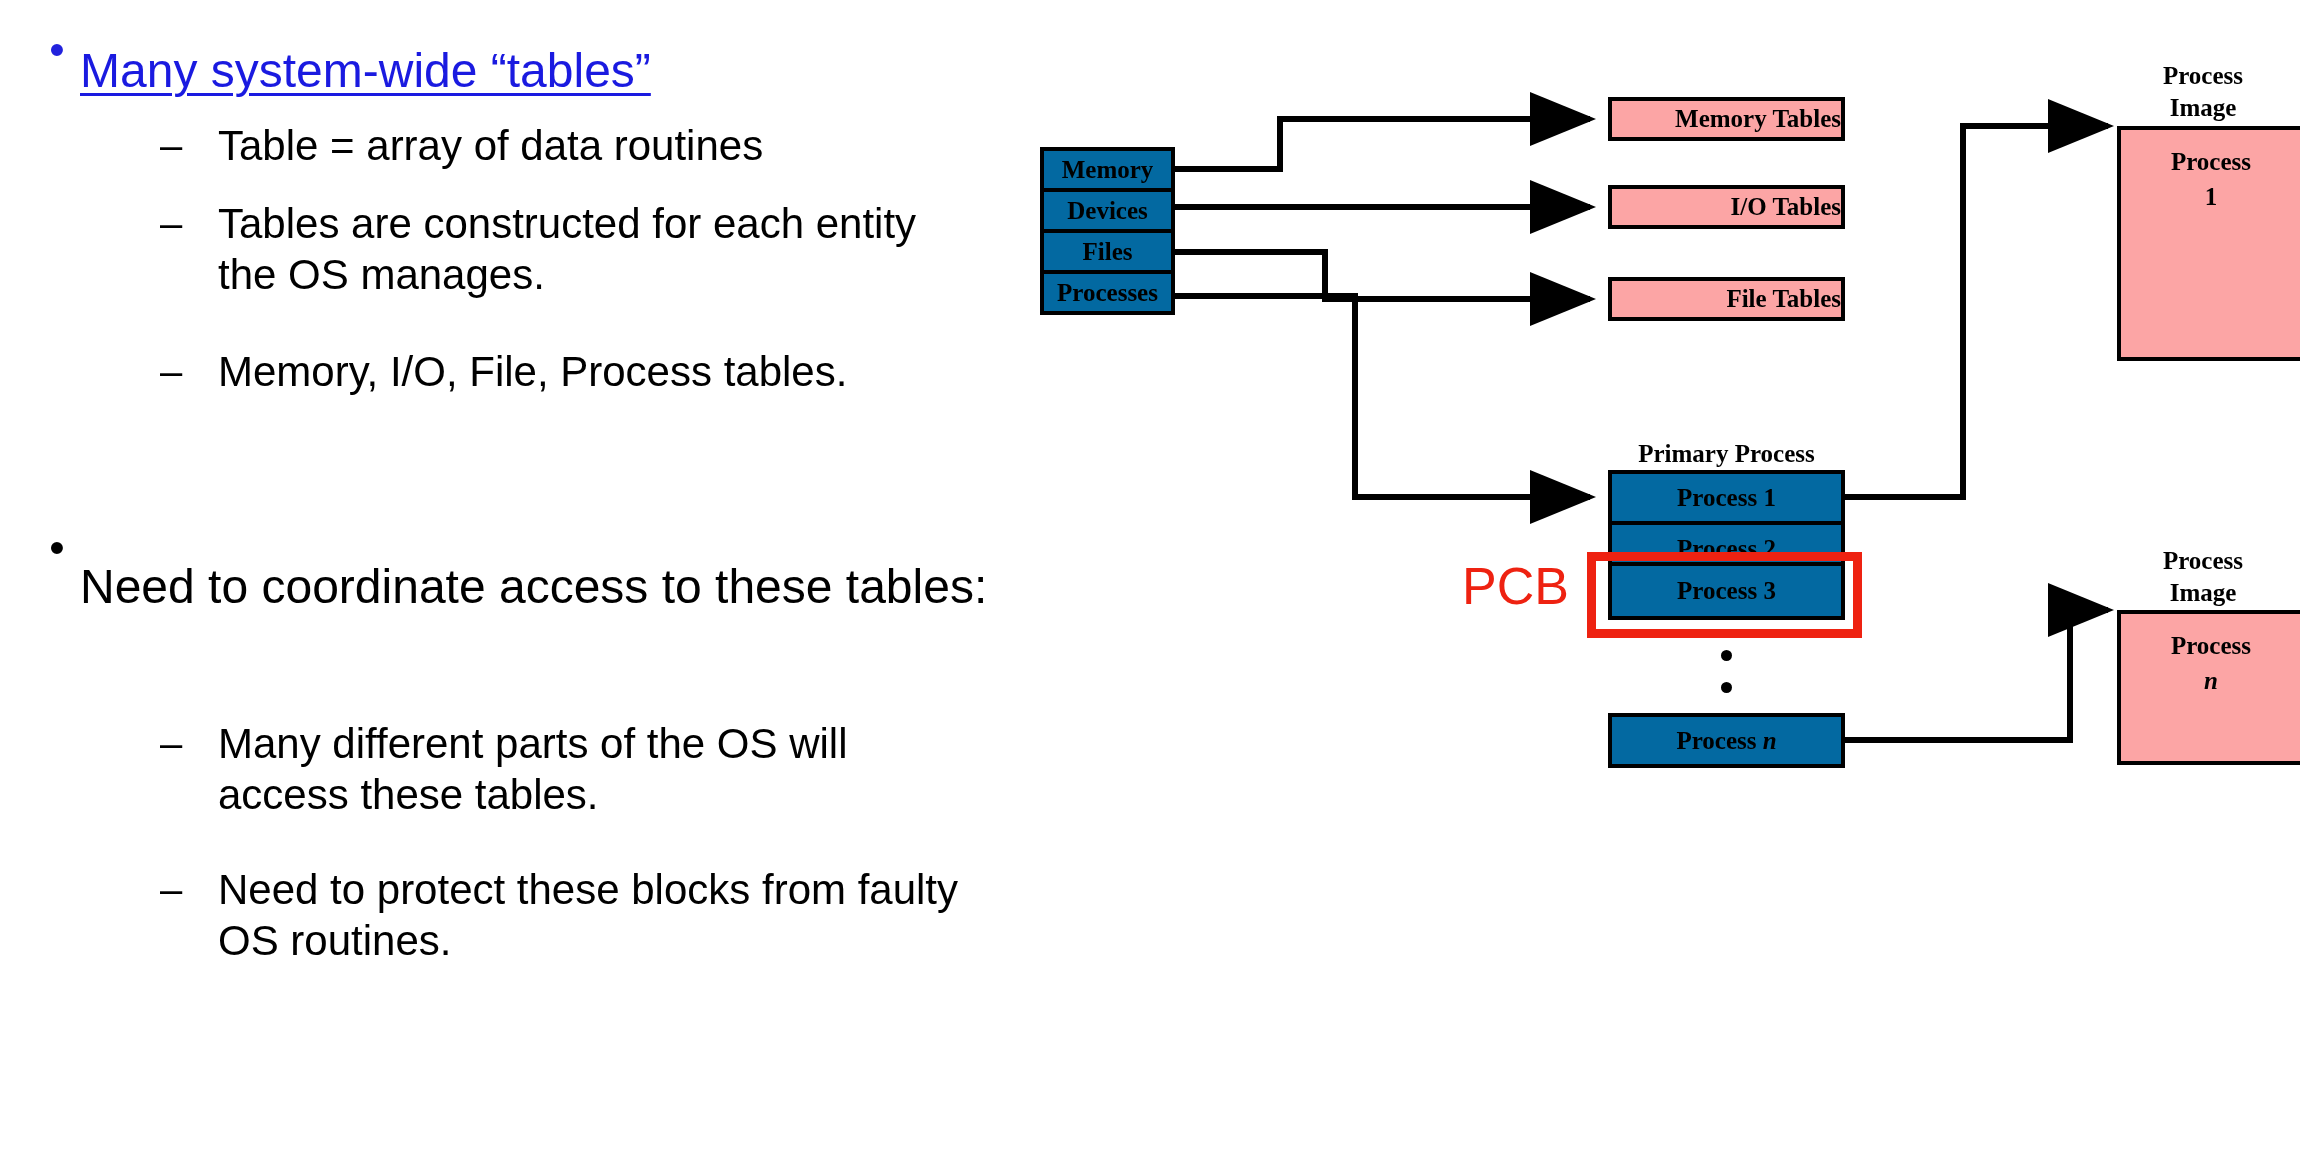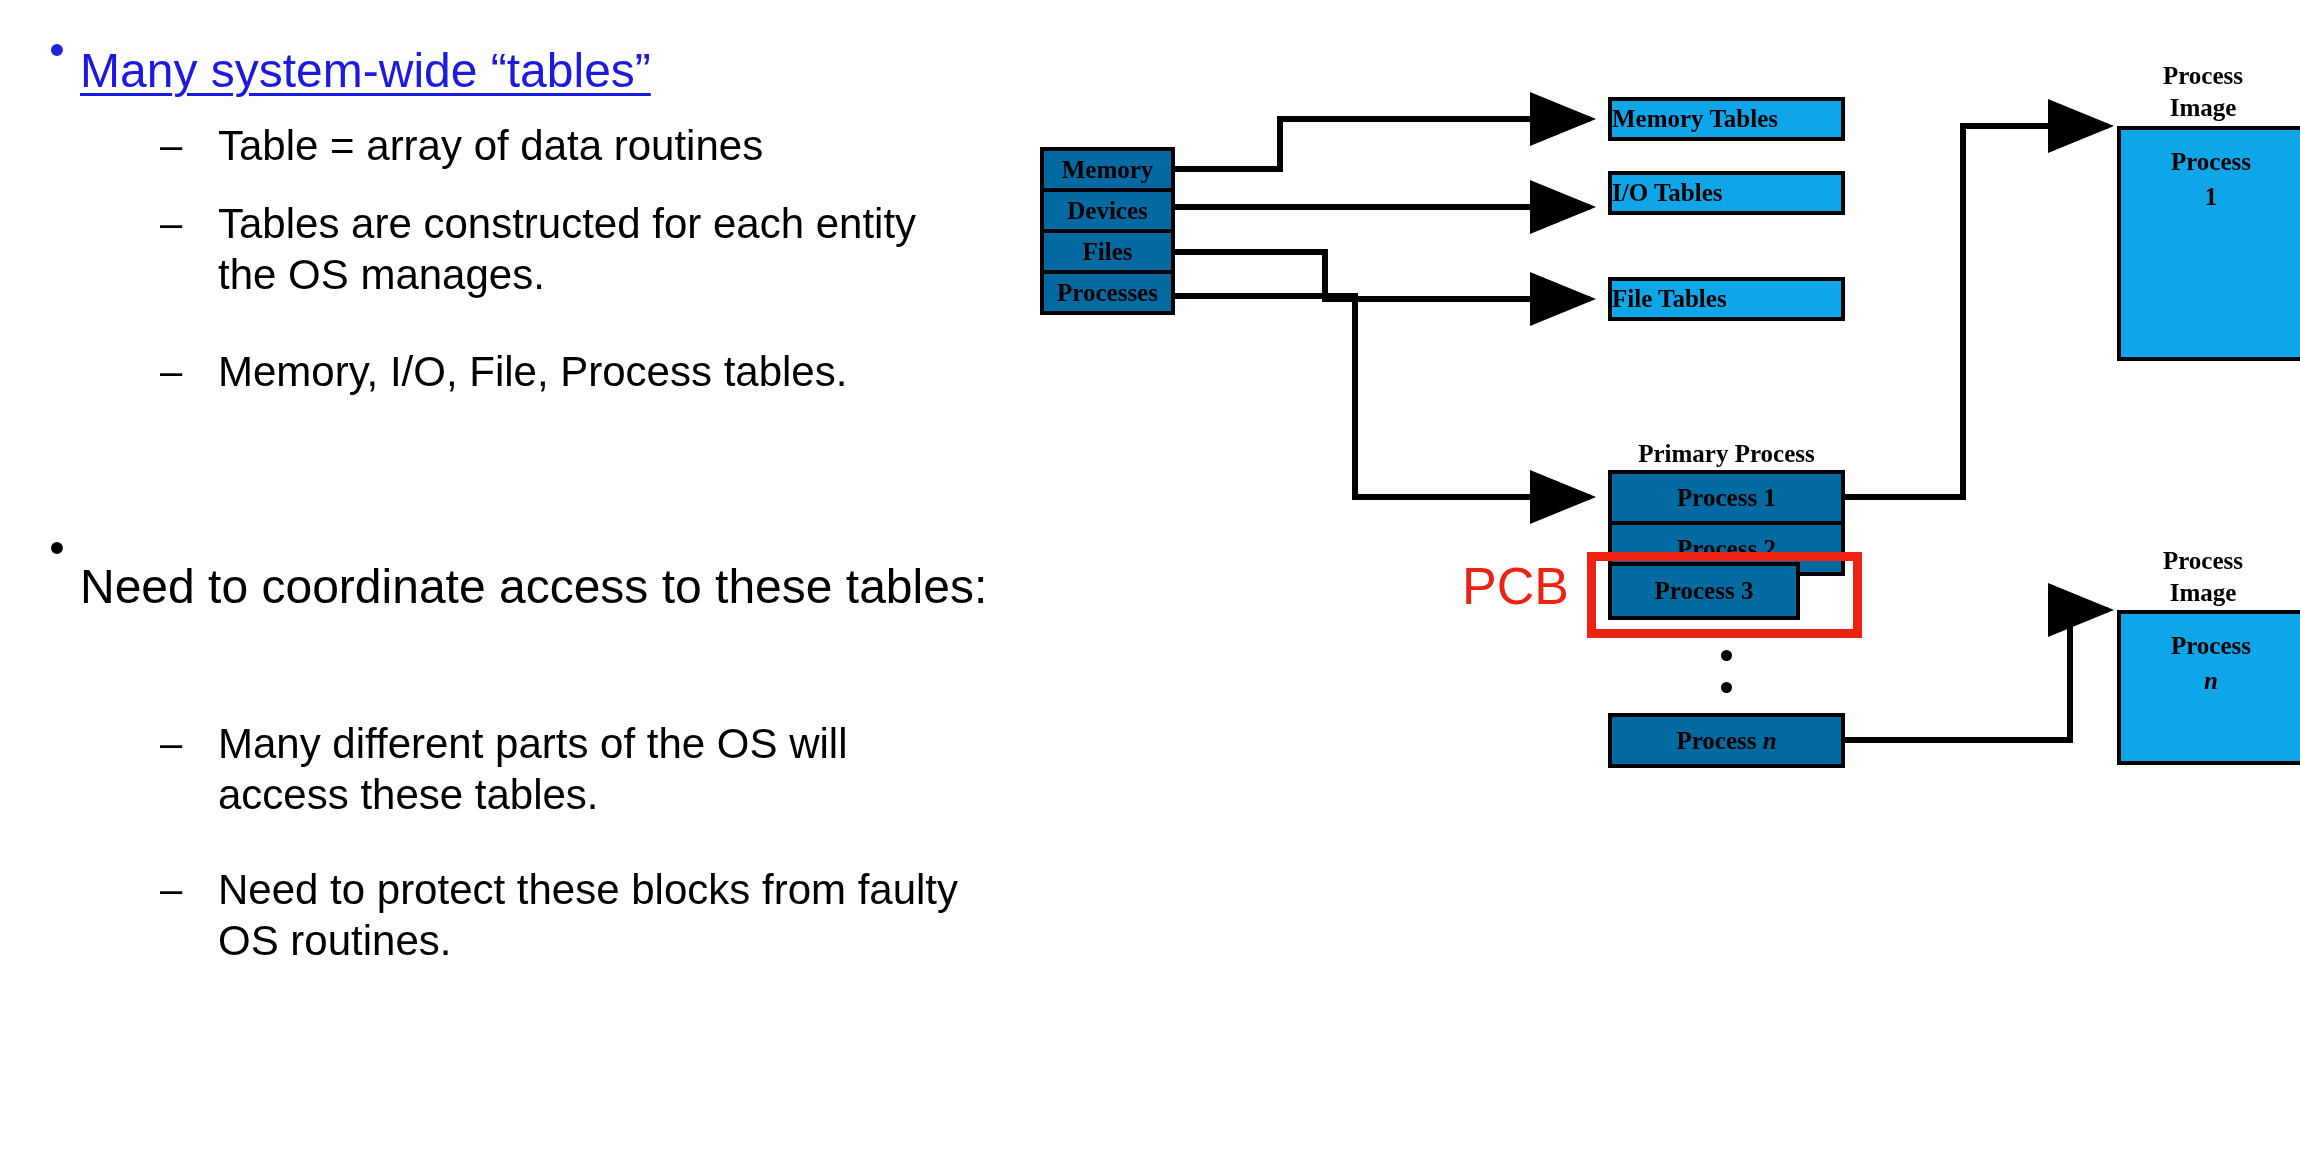--- a/index.html
+++ b/index.html
@@ -16,23 +16,23 @@
   .lvl1 .txt{font-size:48px;line-height:58px;margin-top:20px;}
   .lvl1 .txt.link{color:#1a1ae0;text-decoration:underline;
                   text-underline-offset:6px;text-decoration-thickness:3px;}
 
   .lvl2{position:absolute;display:flex;align-items:flex-start;}
   .lvl2 .dash{width:58px;flex:0 0 58px;font-size:40px;line-height:50px;color:#000;}
   .lvl2 .txt{font-size:42px;line-height:51px;color:#000;}
 
   
   #diagram{position:absolute;left:1030px;top:0;width:1270px;height:1152px;}
-  .dg-box{position:absolute;background:#0ea5e9;border:4px solid #000000;
+  .dg-box{position:absolute;background:#fca5a5;border:4px solid #000000;
           box-sizing:border-box;display:flex;align-items:center;
-          justify-content:flex-start;text-align:center;
+          justify-content:flex-end;text-align:center;
           font-family:"Liberation Serif",serif;font-weight:bold;color:#000;}
   .dg-row{position:absolute;background:#0369a1;border:4px solid #000;
           box-sizing:border-box;display:flex;align-items:center;
           justify-content:center;text-align:center;
           font-family:"Liberation Serif",serif;font-weight:bold;color:#000;}
   .dg-label{position:absolute;font-family:"Liberation Serif",serif;
             font-weight:bold;color:#000;text-align:center;}
   .pimg-inner{position:absolute;width:100%;text-align:center;top:14px;
               font-family:"Liberation Serif",serif;font-weight:bold;}
   .dot{position:absolute;width:11px;height:11px;border-radius:50%;background:#000;}
@@ -119,36 +119,36 @@
   <div class="dg-row" style="left:10px;top:229px;width:135px;height:45px;font-size:25px;">
     <span>Files</span>
   </div>
   <div class="dg-row" style="left:10px;top:270px;width:135px;height:45px;font-size:25px;">
     <span>Processes</span>
   </div>
 
   <div class="dg-box" style="left:578px;top:97px;width:237px;height:44px;font-size:25px;">
     <span>Memory Tables</span>
   </div>
-  <div class="dg-box" style="left:578px;top:171px;width:237px;height:44px;font-size:25px;">
+  <div class="dg-box" style="left:578px;top:185px;width:237px;height:44px;font-size:25px;">
     <span>I/O Tables</span>
   </div>
   <div class="dg-box" style="left:578px;top:277px;width:237px;height:44px;font-size:25px;">
     <span>File Tables</span>
   </div>
 
   <div class="dg-label" style="left:578px;top:440px;width:237px;font-size:25px;">Primary Process Table</div>
 
   <div class="dg-row" style="left:578px;top:470px;width:237px;height:55px;font-size:25px;">
     <span>Process 1</span>
   </div>
   <div class="dg-row" style="left:578px;top:521px;width:237px;height:55px;font-size:25px;">
     <span>Process 2</span>
   </div>
-  <div class="dg-row" style="left:578px;top:562px;width:192px;height:58px;font-size:25px;">
+  <div class="dg-row" style="left:578px;top:562px;width:237px;height:58px;font-size:25px;">
     <span>Process 3</span>
   </div>
 
   <div class="pcb-box" style="left:557px;top:552px;width:275px;height:86px;"></div>
   <div class="pcb-text" style="left:432px;top:556px;">PCB</div>
 
   <div class="dot" style="left:691px;top:650px;"></div>
   <div class="dot" style="left:691px;top:682px;"></div>
   <div class="dot" style="left:691px;top:714px;"></div>
 

